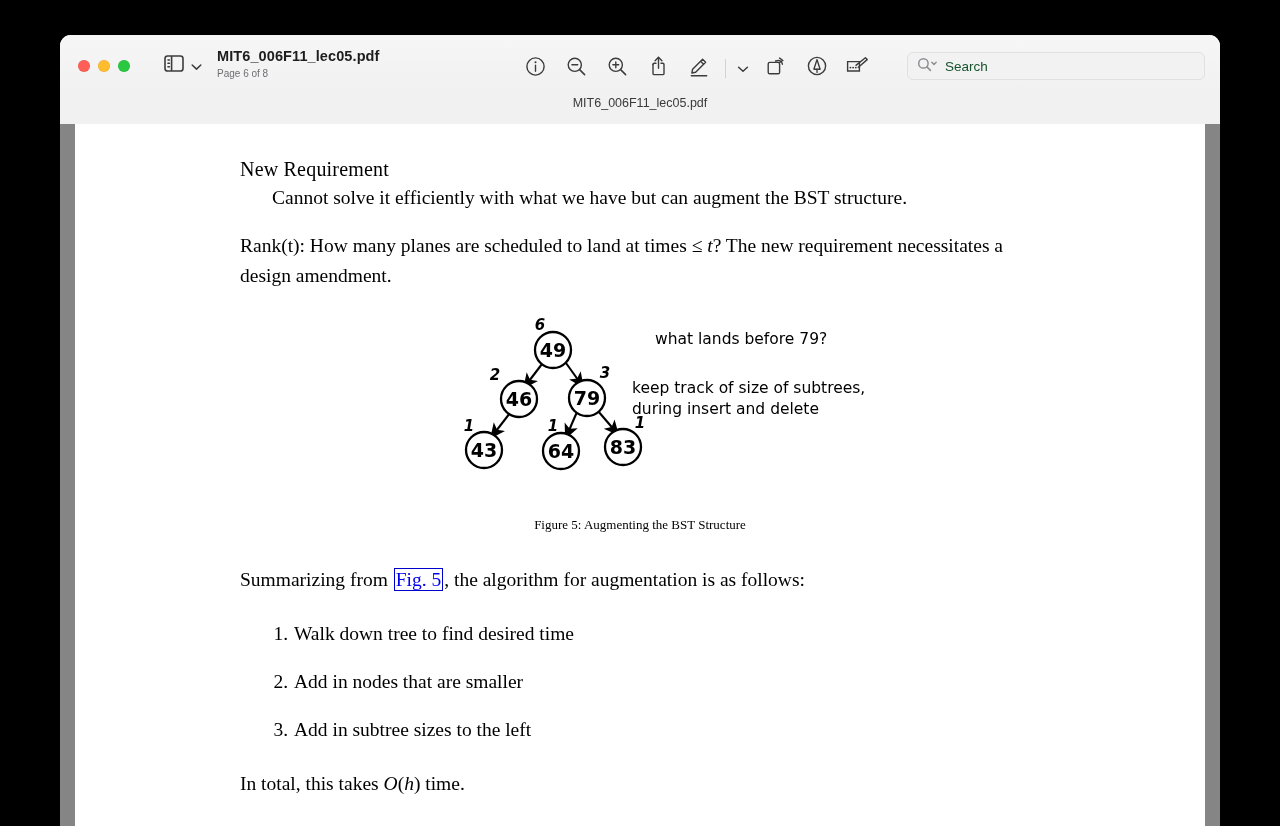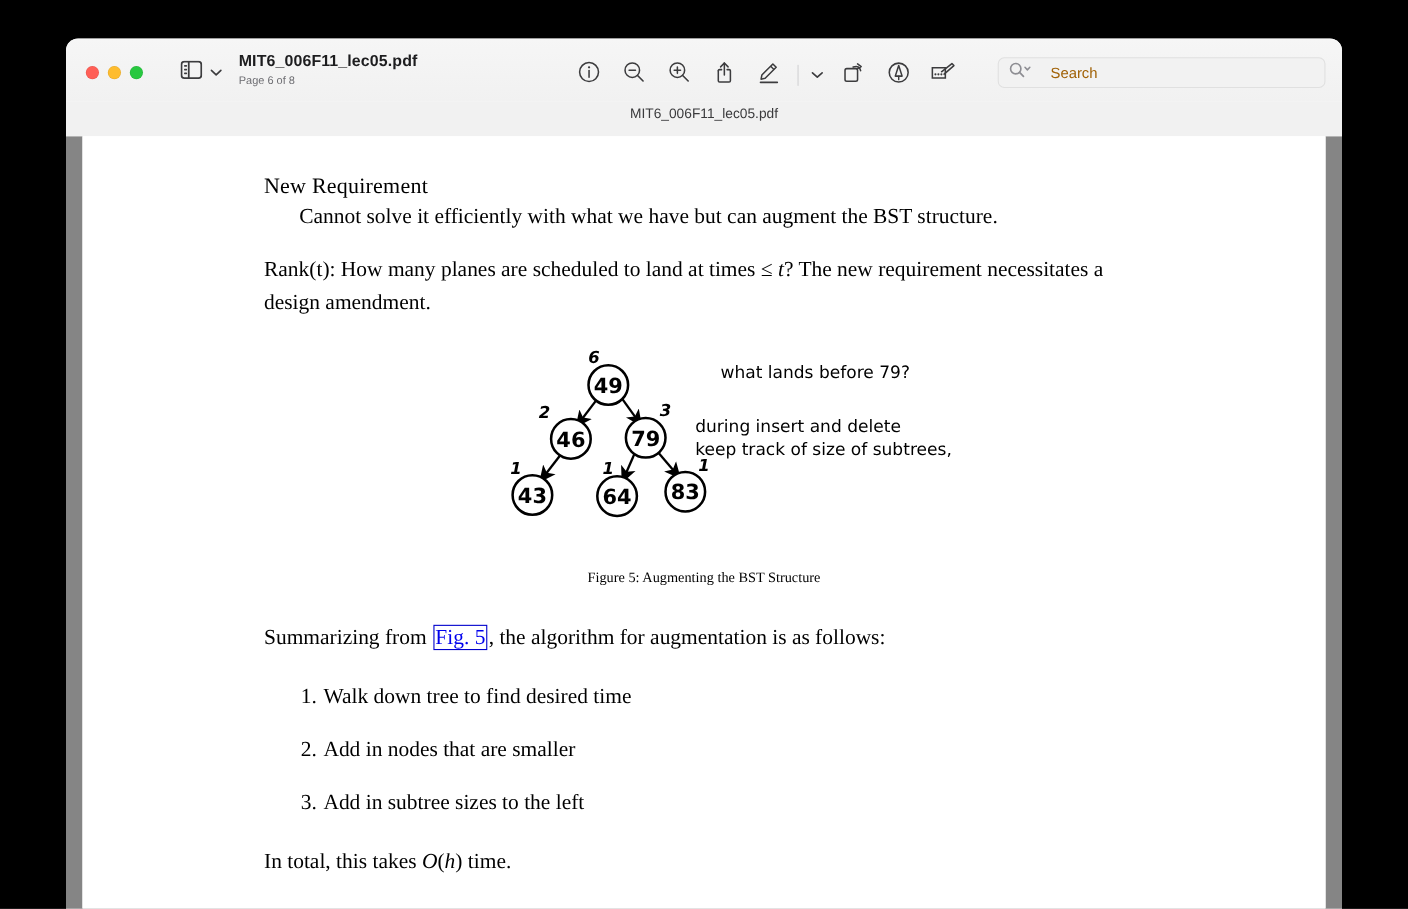--- a/index.html
+++ b/index.html
@@ -85,21 +85,21 @@
     position: absolute; right: 15px; top: 17px;
     width: 298px; height: 28px;
     background: #f2f2f2;
     border: 1px solid #e0e0e0;
     border-radius: 6px;
     display: flex; align-items: center;
     padding: 0 9px;
     box-sizing: border-box;
   }
   .search-placeholder {
-    font-size: 13.5px; color: #a16207; margin-left: 17px;
+    font-size: 13.5px; color: #14532d; margin-left: 7px;
   }
 
   
   #subtitlebar {
     height: 32px;
     background: #f1f1f1;
     display: flex; align-items: flex-start; justify-content: center;
     padding-top: 4px;
     box-sizing: border-box;
   }
@@ -416,22 +416,22 @@
                   <text x="59" y="67">2</text>
                   <text x="169" y="65">3</text>
                   <text x="33" y="118">1</text>
                   <text x="117" y="118">1</text>
                   <text x="204" y="115">1</text>
                 </g>
               </svg>
 
               <div class="annot a1">what lands before 79?</div>
               <div class="annot a2">
+                <div>keep track of size of subtrees,</div>
                 <div>during insert and delete</div>
-                <div>keep track of size of subtrees,</div>
               </div>
 
             </div>
 
             <div class="fig-caption">Figure 5: Augmenting the BST Structure</div>
 
             <p class="para para-link-line"><span>Summarizing from </span><span class="link-box">Fig. 5</span><span>, the algorithm for augmentation is as follows:</span></p>
 
             <ol class="steps">
               <li>Walk down tree to find desired time</li>

